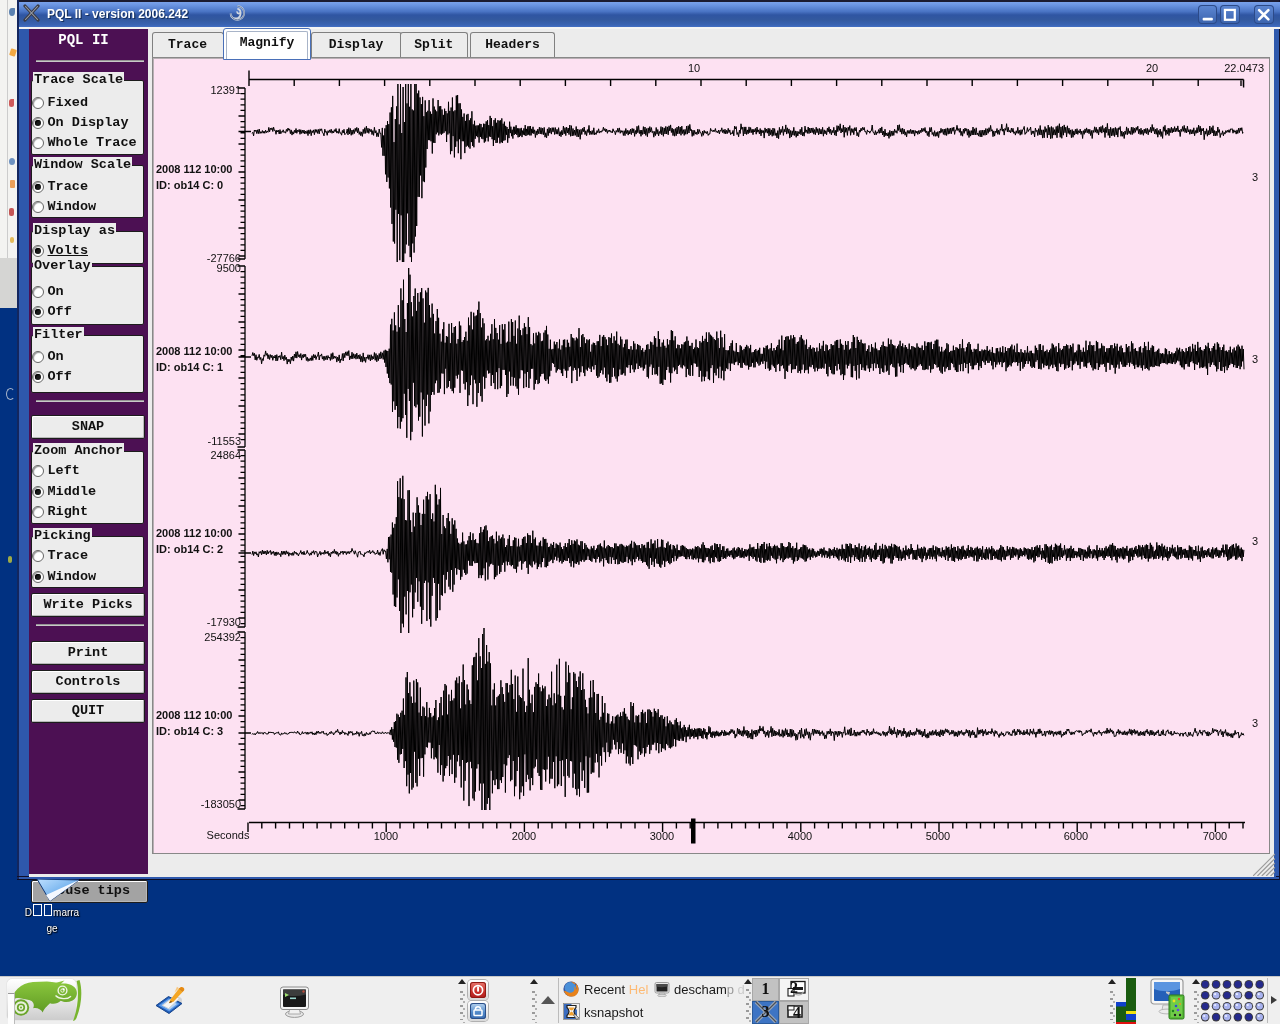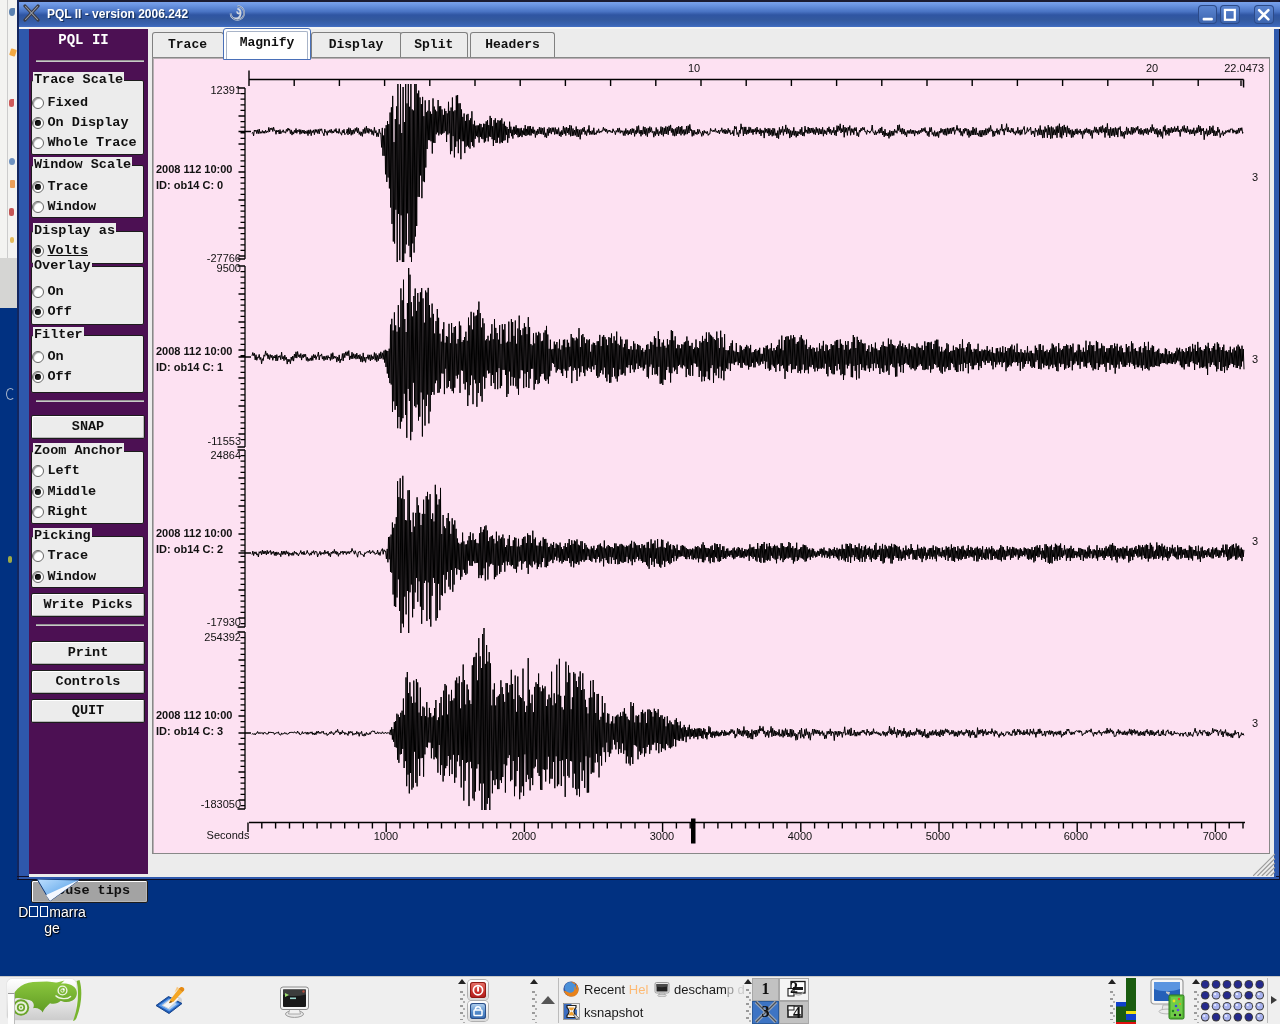--- a/index.html
+++ b/index.html
@@ -197,21 +197,21 @@
         <linearGradient id="ag" x1="0" y1="0" x2="1" y2="1">
    <stop offset="0" stop-color="#bfe0ff"></stop>
           <stop offset="0.5" stop-color="#7db8f0"></stop>
           <stop offset="1" stop-color="#ffffff"></stop>
   </linearGradient>
       </defs>
   <path d="M1 0 L43 1 L14 22 Z" fill="url(#ag)" stroke="#123a7a" stroke-width="1"></path>
   <path d="M43 1 L14 22 L10 16 Z" fill="#f4f8ff"></path>
  </svg>
 </div>
-<div class="abs" style="left:0px;top:904px;width:104px;text-align:center;font-size:14px;line-height:16px;color:#fff;text-shadow:1px 1px 1px #000,0 0 2px #000;">D<span style="display:inline-block;width:6.5px;height:9.5px;border:1px solid #fff;margin:0 1px;"></span><span style="display:inline-block;width:6.5px;height:9.5px;border:1px solid #fff;margin:0 1px;"></span>marra<br>ge</div>
+<div class="abs" style="left:0px;top:904px;width:104px;text-align:center;font-size:10px;line-height:16px;color:#fff;text-shadow:1px 1px 1px #000,0 0 2px #000;">D<span style="display:inline-block;width:6.5px;height:9.5px;border:1px solid #fff;margin:0 1px;"></span><span style="display:inline-block;width:6.5px;height:9.5px;border:1px solid #fff;margin:0 1px;"></span>marra<br>ge</div>
 <div class="abs" style="left:0;top:976px;width:1280px;height:48px;background:#efefef;border-top:1px solid #c8c8c8;"></div>
 <div class="abs" style="left:7px;top:979px;width:69px;height:41px;border-radius:5px;background:linear-gradient(#ffffff,#e6e6e6 55%,#cccccc);box-shadow:0 0 1px #aaa;"></div>
 <div class="abs" style="left:7px;top:979px;width:80px;height:45px;">
 <svg width="80" height="45" viewBox="0 0 80 45">
  <defs>
         <linearGradient id="gg" x1="0" y1="0" x2="0" y2="1">
           <stop offset="0" stop-color="#8cc83e"></stop>
           <stop offset="1" stop-color="#609b24"></stop>
         </linearGradient>
       </defs>

